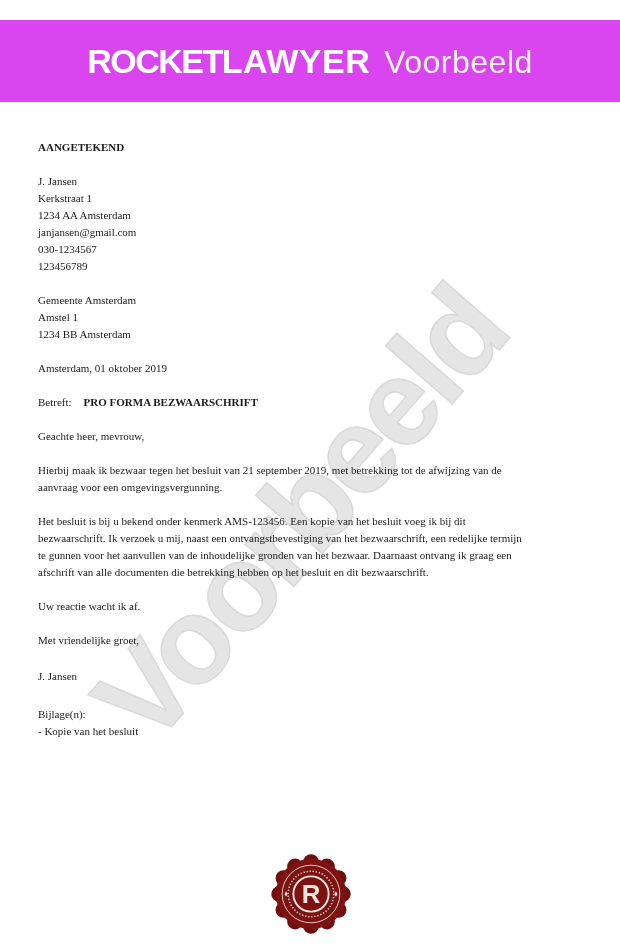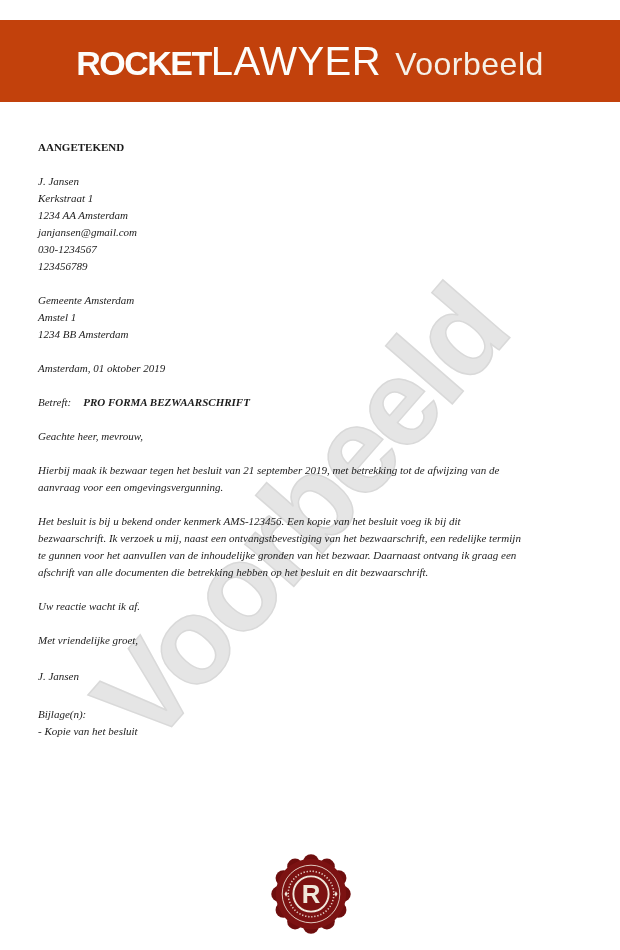--- a/index.html
+++ b/index.html
@@ -9,29 +9,29 @@
     height: 950px;
     background: #ffffff;
     overflow: hidden;
     font-family: "Liberation Serif", serif;
   }
   
   .topbar {
     position: absolute;
     top: 20px; left: 0; right: 0;
     height: 82px;
-    background: #c2410c;
+    background: #d946ef;
     display: flex;
     align-items: center;
     justify-content: center;
     z-index: 3;
   }
   .logo { display: flex; align-items: baseline; font-family: "Liberation Sans", sans-serif; }
   .lg-rocket  { color: #fdfdfb; font-size: 34px; font-weight: 800; letter-spacing: -1.5px; }
-  .lg-lawyer  { color: #fdfdfb; font-size: 40px; font-weight: 400; letter-spacing: 0.5px; }
+  .lg-lawyer  { color: #fdfdfb; font-size: 34px; font-weight: 700; letter-spacing: 0.5px; }
   .lg-suffix  { color: #f6f1e8; font-size: 32px; font-weight: 400; margin-left: 14px; letter-spacing: 0.5px; }
   
   .watermark {
     position: absolute;
     left: 300px; top: 515px;
     transform: translate(-50%, -50%) rotate(-49deg);
     font-family: "Liberation Sans", sans-serif;
     font-weight: 800;
     font-size: 122px;
     letter-spacing: -4px;
@@ -45,21 +45,21 @@
   .content {
     position: absolute;
     left: 38px; top: 139px; width: 560px;
     font-size: 11px;
     line-height: 17px;
     color: #1b1b1b;
     z-index: 2;
   }
   .blk { margin: 0 0 17px 0; }
   .bold { font-weight: bold; }
-  .line { white-space: nowrap; font-style: italic; }
+  .line { white-space: nowrap; }
   .subject-label { margin-right: 12px; }
   .sig { margin-top: 19px; margin-bottom: 17px; }
   .attach { margin-top: 21px; }
   
   .seal {
     position: absolute;
     left: 268px; top: 851px;
     width: 86px; height: 86px;
     z-index: 2;
   }

